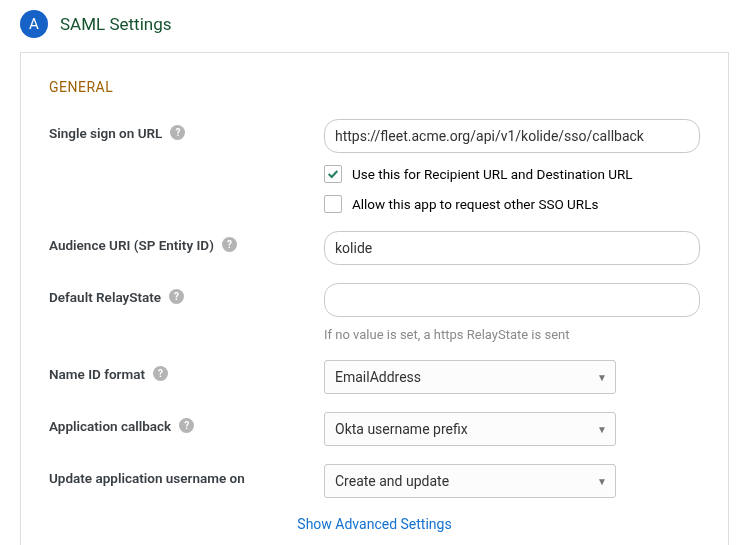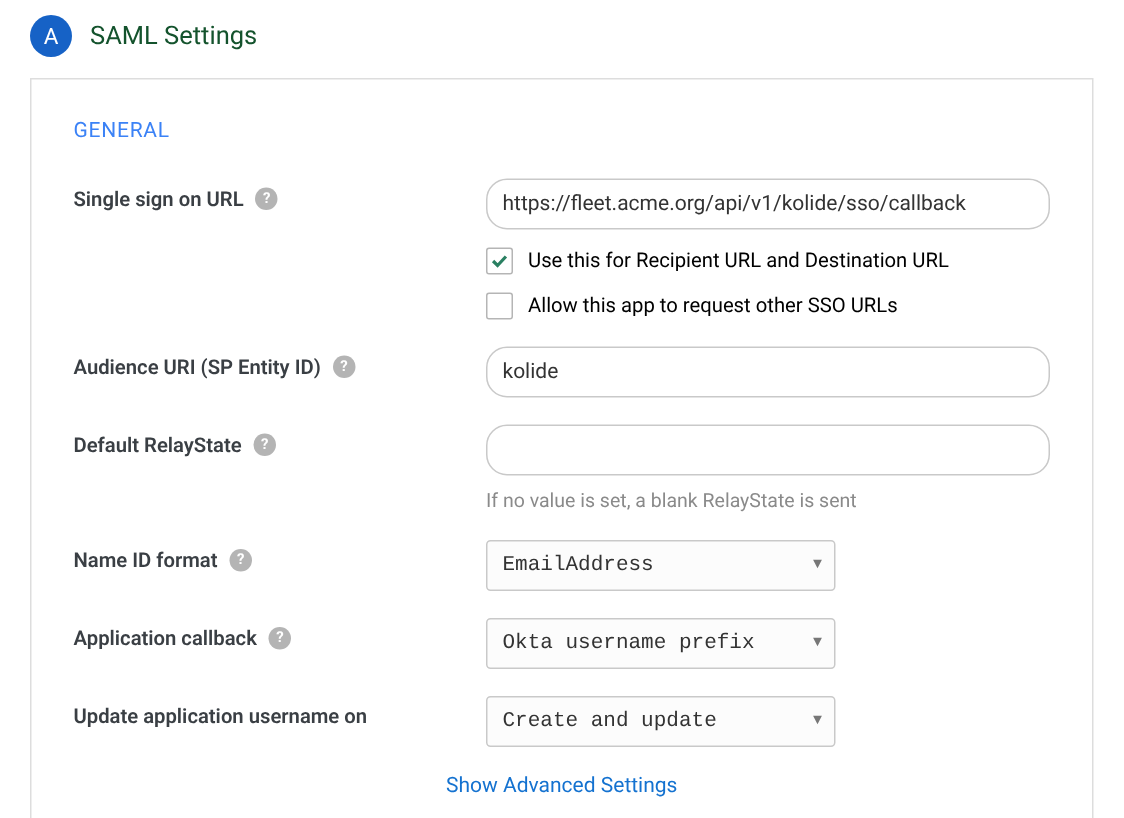--- a/index.html
+++ b/index.html
@@ -32,21 +32,21 @@
     font-size: 17px;
     font-weight: 400;
     color: #14532d;
   }
   .panel {
     margin: 0 20px;
     border: 1px solid #ddd;
     padding: 26px 28px 20px;
   }
   .section-header {
-    color: #3b82f6;
+    color: #a16207;
     font-size: 14px;
     letter-spacing: 0.5px;
     font-weight: 400;
     margin-bottom: 24px;
   }
   .form-row {
     display: flex;
     align-items: flex-start;
     margin-bottom: 18px;
   }
@@ -107,22 +107,21 @@
   }
   .checkbox-box.checked svg { display: block; }
   .checkbox-box svg { display: none; width: 12px; height: 12px; stroke: #2a8062; stroke-width: 2.5; fill: none; }
   .helper-text {
     color: #8a8a8a;
     font-size: 13px;
     margin-top: 10px;
   }
   .select-wrap {
     position: relative;
-    width: 233px;
-    font-family: Liberation Mono, monospace;
+    width: 292px;
   }
   .select {
     width: 100%;
     height: 34px;
     border: 1px solid #c9c9c9;
     border-radius: 3px;
     padding: 0 28px 0 10px;
     font-size: 14px;
     color: #333;
     background: #fcfcfc;
@@ -196,21 +195,21 @@
     </div>
   </div>
 
   <div class="form-row">
     <div class="form-label">
       <span>Default RelayState</span>
       <span class="help-icon">?</span>
     </div>
     <div class="form-control-col">
       <input type="text" class="text-input" value="" style="">
-      <div class="helper-text">If no value is set, a blank RelayState is sent</div>
+      <div class="helper-text">If no value is set, a https RelayState is sent</div>
     </div>
   </div>
 
   <div class="form-row">
     <div class="form-label">
       <span>Name ID format</span>
       <span class="help-icon">?</span>
     </div>
     <div class="form-control-col">
       <div class="select-wrap">

